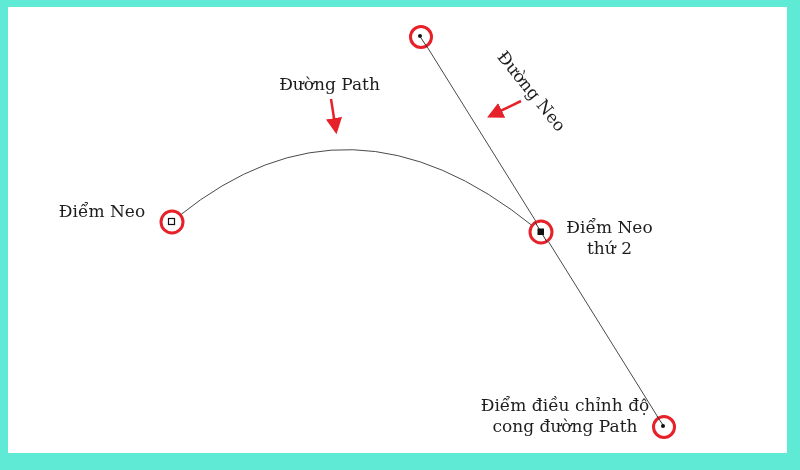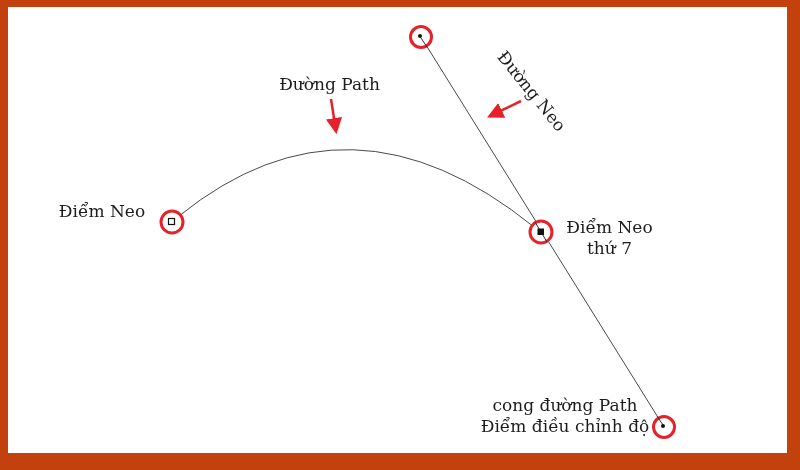--- a/index.html
+++ b/index.html
@@ -8,21 +8,21 @@
     width: 800px;
     height: 470px;
     overflow: hidden;
     background: #1b1b1b;
     font-family: "DejaVu Serif", "Liberation Serif", serif;
   }
   .frame {
     position: absolute;
     left: 0; top: 0;
     width: 800px; height: 470px;
-    background: #c2410c;
+    background: #5eead4;
   }
   .canvas {
     position: absolute;
     left: 8px; top: 7px;
     width: 779px; height: 446px;
     background: #ffffff;
   }
   svg.overlay {
     position: absolute;
     left: 0; top: 0;
@@ -106,20 +106,20 @@
   <div class="lbl" id="label-neo-line">
     <span class="line">Đường Neo</span>
   </div>
 
   <div class="lbl" id="label-anchor-first">
     <span class="line">Điểm Neo</span>
   </div>
 
   <div class="lbl" id="label-anchor-second">
     <span class="line">Điểm Neo</span>
-    <span class="line">thứ 7</span>
+    <span class="line">thứ 2</span>
   </div>
 
   <div class="lbl" id="label-control-point">
+    <span class="line">Điểm điều chỉnh độ</span>
     <span class="line">cong đường Path</span>
-    <span class="line">Điểm điều chỉnh độ</span>
   </div>
 </div>
 
 </body></html>

